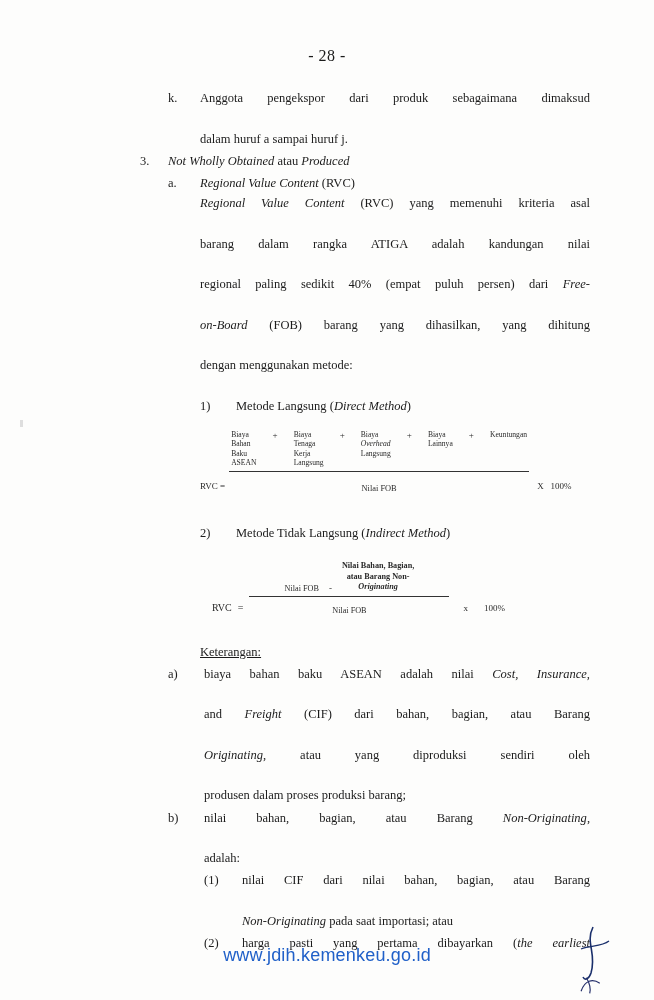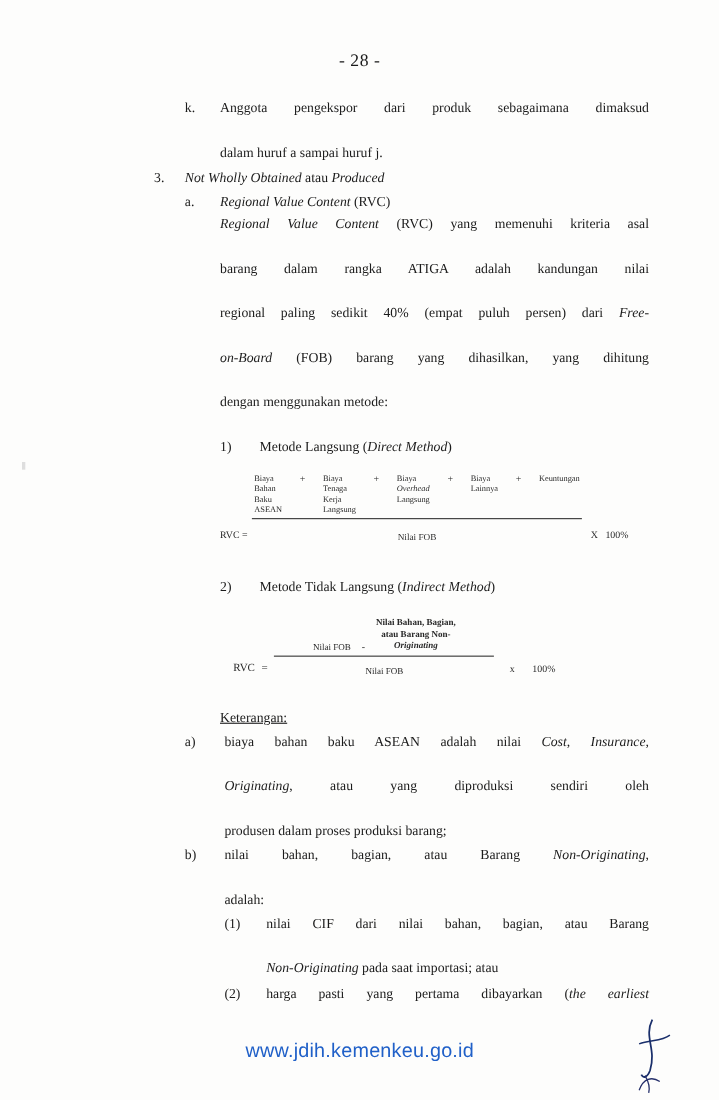--- a/index.html
+++ b/index.html
@@ -349,20 +349,23 @@
 
     <div class="keterangan">Keterangan:</div>
 
     <div class="row lvl-ab">
       <div class="marker">a)</div>
       <div class="body-text">
         <div class="just">
           <span>biaya bahan baku ASEAN adalah nilai </span><span class="ital">Cost, Insurance,</span>
         </div>
         <div class="just">
+          <span>and </span><span class="ital">Freight</span><span> (CIF) dari bahan, bagian, atau Barang</span>
+        </div>
+        <div class="just">
           <span class="ital">Originating</span><span>, atau yang diproduksi sendiri oleh</span>
         </div>
         <div>produsen dalam proses produksi barang;</div>
       </div>
     </div>
 
     <div class="row lvl-ab">
       <div class="marker">b)</div>
       <div class="body-text">
         <div class="just">

